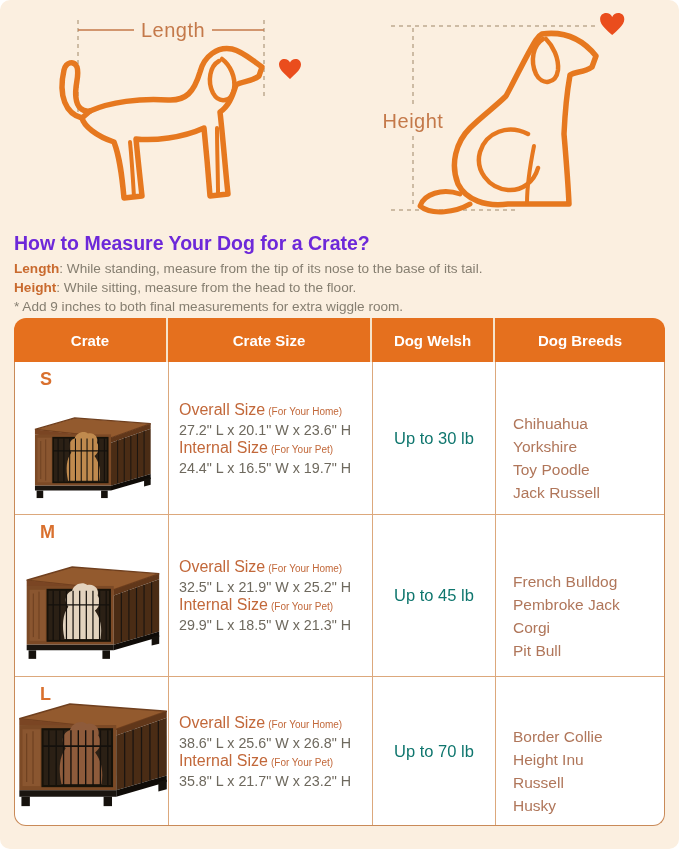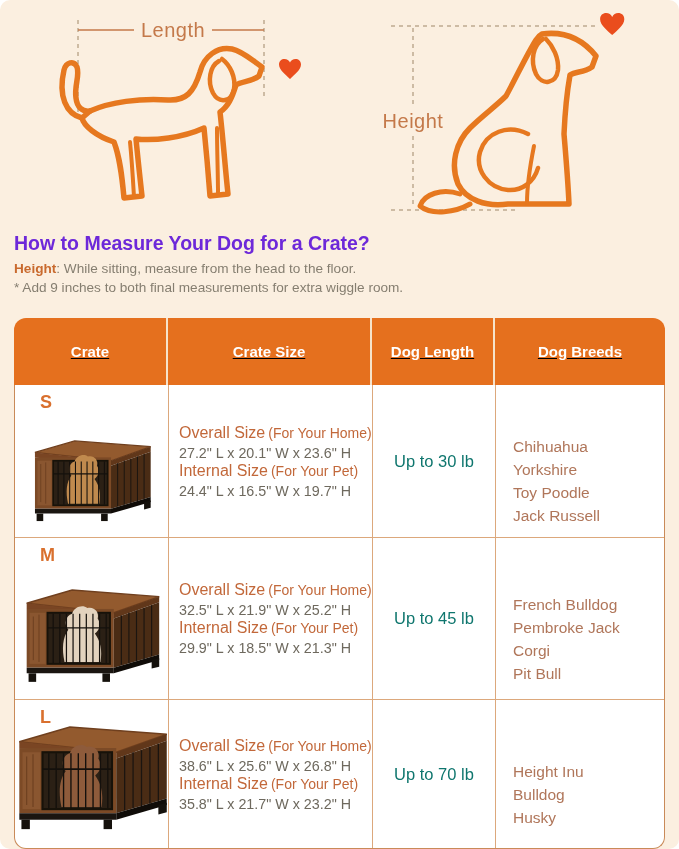--- a/index.html
+++ b/index.html
@@ -13,34 +13,34 @@
   .measure-label{font-family:"Liberation Sans",sans-serif;font-size:20px;fill:#C4794A;letter-spacing:.5px;}
 
   
   .intro{position:absolute;left:14px;top:228px;width:650px;}
   .intro h1{margin:4px 0 7px 0;font-size:19.5px;font-weight:bold;color:#6d28d9;}
   .intro p{margin:0 0 4.5px 0;font-size:13.6px;line-height:14.5px;color:#857E70;}
   .intro .term{color:#C96A2E;font-weight:bold;}
 
   
   .tbl{position:absolute;left:14px;top:318px;width:651px;}
-  .tbl-header{display:grid;grid-template-columns:154px 204px 123px 170px;height:67px;background:#E5701E;border-radius:12px 12px 0 0;overflow:hidden;text-decoration:underline;}
+  .tbl-header{display:grid;grid-template-columns:154px 204px 123px 170px;height:44px;background:#E5701E;border-radius:12px 12px 0 0;overflow:hidden;}
   .th{display:flex;align-items:center;justify-content:center;color:#fff;font-weight:bold;font-size:15px;border-right:2px solid #F6E3CB;}
   .th:last-child{border-right:none;}
   .tbl-body{background:#FFFFFF;border:1px solid #C98A58;border-top:none;border-radius:0 0 12px 12px;overflow:hidden;box-sizing:border-box;}
   .row{display:grid;grid-template-columns:154px 204px 123px 1fr;border-bottom:1px solid #DCA87C;box-sizing:border-box;}
   .row:last-child{border-bottom:none;}
   .row-s{height:153px;} .row-m{height:162px;} .row-l{height:148px;}
   .cell{border-right:1px solid #DCA87C;position:relative;box-sizing:border-box;}
   .cell:last-child{border-right:none;}
   .size-letter{position:absolute;top:7px;left:25px;font-size:18px;font-weight:bold;color:#D9702E;}
   .crate-img{position:absolute;left:50%;transform:translateX(-50%);bottom:8px;}
   .cs-cell{display:flex;flex-direction:column;justify-content:center;padding-left:10px;}
   .cs-line{font-size:16px;color:#C2683A;white-space:nowrap;}
-  .cs-note{font-size:14px;margin-left:3px;}
+  .cs-note{font-size:10px;margin-left:3px;}
   .cs-dims{font-size:14.3px;color:#6E695E;margin-top:3px;white-space:nowrap;}
   .cs-line.mt{margin-top:1px;}
   .wt-cell{display:flex;align-items:center;justify-content:center;font-size:16.5px;color:#0f766e;text-align:right;}
   .br-cell{display:flex;flex-direction:column;justify-content:center;padding-left:17px;padding-right:6px;font-size:15.5px;line-height:23px;color:#B0765A;margin-top:40px;}
 </style>
 </head>
 <body>
 
 <div class="page">
 
@@ -80,29 +80,30 @@
         <path d="M138,128 C118,118 96,126 90,146 C85,164 98,182 118,184 C132,185 144,176 148,162" stroke-width="4.5"></path>
         <path d="M144,140 C140,160 137,180 137,197" stroke-width="4"></path>
         <path d="M70,188 C52,182 34,188 30,200 C42,210 66,206 80,198" stroke-width="5"></path>
       </g>
       <path transform="translate(234,6) scale(1.1)" fill="#EA4D1D" d="M12,21 C8,17 1,12 1,6.5 C1,3 3.5,1 6.5,1 C9,1 11,2.5 12,4.5 C13,2.5 15,1 17.5,1 C20.5,1 23,3 23,6.5 C23,12 16,17 12,21 Z"></path>
     </svg>
   </div>
 
   <div class="intro">
     <h1>How to Measure Your Dog for a Crate?</h1>
+    <p><span class="term">Length</span><span>: While standing, measure from the tip of its nose to the base of its tail.</span></p>
     <p><span class="term">Height</span><span>: While sitting, measure from the head to the floor.</span></p>
     <p>* Add 9 inches to both final measurements for extra wiggle room.</p>
   </div>
 
   <div class="tbl">
     <div class="tbl-header">
       <div class="th">Crate</div>
       <div class="th">Crate Size</div>
-      <div class="th">Dog Length</div>
+      <div class="th">Dog Welsh</div>
       <div class="th">Dog Breeds</div>
     </div>
 
     <div class="tbl-body">
 
       <div class="row row-s">
         <div class="cell">
           <div class="size-letter">S</div>
           <svg class="crate-img" width="124" viewBox="0 0 150 125">
             <polygon points="6,32 54,18 146,25 98,42" fill="#935A2E" stroke="#6F3F1E" stroke-width="1.5"></polygon>
@@ -203,21 +204,22 @@
           </svg>
         </div>
         <div class="cell cs-cell">
           <div class="cs-line"><span class="cs-label">Overall Size</span><span class="cs-note">(For Your Home)</span></div>
           <div class="cs-dims">38.6" L x 25.6" W x 26.8" H</div>
           <div class="cs-line mt"><span class="cs-label">Internal Size</span><span class="cs-note">(For Your Pet)</span></div>
           <div class="cs-dims">35.8" L x 21.7" W x 23.2" H</div>
         </div>
         <div class="cell wt-cell">Up to 70 lb</div>
         <div class="cell br-cell">
+            <div>Border Collie</div>
             <div>Height Inu</div>
-            <div>Bulldog</div>
+            <div>Russell</div>
             <div>Husky</div>
           </div>
       </div>
 
     </div>
   </div>
 </div>
 
 </body></html>

